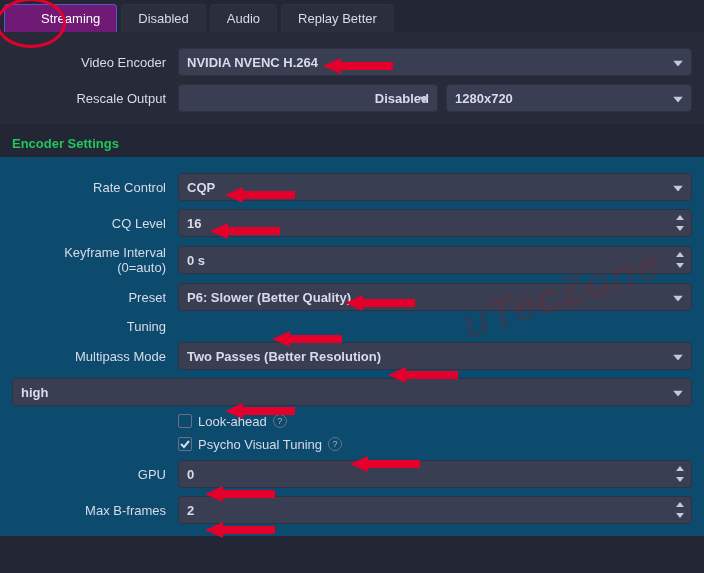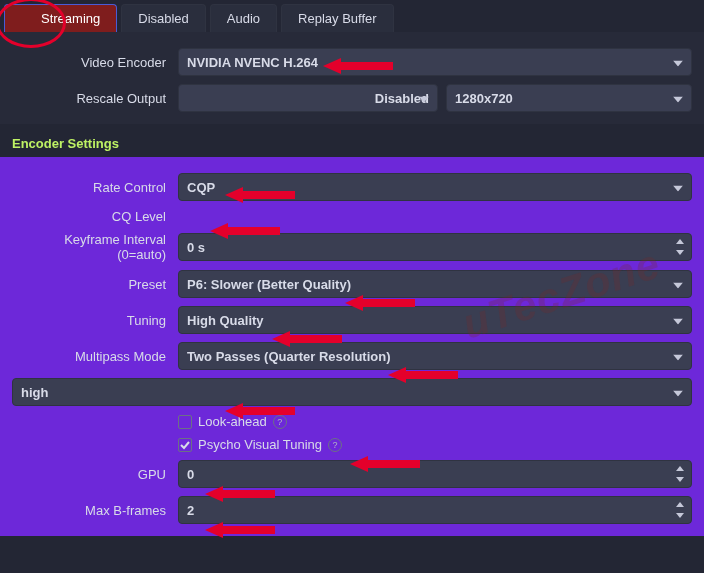--- a/index.html
+++ b/index.html
@@ -21,30 +21,30 @@
   }
   .tab {
     padding: 6px 16px;
     border: 1px solid #2f3341;
     border-bottom: none;
     border-radius: 4px 4px 0 0;
     background: #2a2e3d;
     cursor: pointer;
   }
   .tab.active {
-    background: #7f1d1d;
+    background: #701a75;
     border-color: #4a5bd6;
     color: #fff;
     padding-left: 36px;
   }
   .section {
     padding: 16px 12px 4px 12px;
     background: #272a39;
   }
-  .section.dark { background: #6d28d9; }
+  .section.dark { background: #0c4a6e; }
   .row {
     display: flex;
     align-items: center;
     gap: 8px;
     margin-bottom: 8px;
     position: relative;
   }
   .label {
     width: 158px;
     text-align: right;
@@ -77,27 +77,27 @@
     top: 2px;
     display: flex;
     flex-direction: column;
     line-height: 0;
   }
   .spinbtn { width: 14px; height: 11px; display: flex; align-items: center; justify-content: center; cursor: pointer; }
   .pair { flex: 1; display: flex; gap: 8px; }
   .pair .select:first-child { flex: 0 0 260px; justify-content: flex-end; }
   .heading {
     font-weight: 600;
-    color: #bef264;
+    color: #22c55e;
     padding: 12px 28px 6px 12px;
   }
   .checkrow {
     margin-left: 166px;
     display: flex;
-    align-items: flex-end;
+    align-items: flex-start;
     gap: 6px;
     margin-bottom: 8px;
     position: relative;
   }
   .chkbox {
     width: 14px; height: 14px;
     border: 1px solid #6c7086;
     border-radius: 2px;
     background: transparent;
     display: flex;
@@ -138,21 +138,21 @@
     font-style: italic;
   }
 </style>
 </head>
 <body>
 
 <div class="tabs">
   <div class="tab active">Streaming</div>
   <div class="tab">Disabled</div>
   <div class="tab">Audio</div>
-  <div class="tab">Replay Buffer</div>
+  <div class="tab">Replay Better</div>
 </div>
 
 <div class="section">
   <div class="row">
     <div class="label">Video Encoder</div>
     <div class="select">
       <span>NVIDIA NVENC H.264</span>
       <span class="caret">
         <svg class="caret-svg" width="10" height="6">
             <path d="M0 0 L10 0 L5 6 Z"></path>
@@ -192,20 +192,35 @@
     <div class="select">
       <span>CQP</span>
       <span class="caret"><svg class="caret-svg" width="10" height="6">
             <path d="M0 0 L10 0 L5 6 Z"></path>
           </svg></span>
     </div>
   </div>
 
   <div class="row">
     <div class="label">CQ Level</div>
+    <div class="numinput">
+      <span>16</span>
+      <div class="spinners">
+        <div class="spinbtn">
+            <svg class="chev-svg" width="8" height="5">
+              <path d="M0 5 L8 5 L4 0 Z"></path>
+            </svg>
+          </div>
+        <div class="spinbtn">
+            <svg class="chev-svg" width="8" height="5">
+              <path d="M0 0 L8 0 L4 5 Z"></path>
+            </svg>
+          </div>
+      </div>
+    </div>
   </div>
 
   <div class="row">
     <div class="label">Keyframe Interval (0=auto)</div>
     <div class="numinput">
       <span>0 s</span>
       <div class="spinners">
         <div class="spinbtn">
             <svg class="chev-svg" width="8" height="5">
               <path d="M0 5 L8 5 L4 0 Z"></path>
@@ -225,32 +240,26 @@
     <div class="select">
       <span>P6: Slower (Better Quality)</span>
       <span class="caret"><svg class="caret-svg" width="10" height="6">
             <path d="M0 0 L10 0 L5 6 Z"></path>
           </svg></span>
     </div>
   </div>
 
   <div class="row">
     <div class="label">Tuning</div>
-    <div class="select">
-      <span>High Quality</span>
-      <span class="caret"><svg class="caret-svg" width="10" height="6">
-            <path d="M0 0 L10 0 L5 6 Z"></path>
-          </svg></span>
-    </div>
   </div>
 
   <div class="row">
     <div class="label">Multipass Mode</div>
     <div class="select">
-      <span>Two Passes (Quarter Resolution)</span>
+      <span>Two Passes (Better Resolution)</span>
       <span class="caret"><svg class="caret-svg" width="10" height="6">
             <path d="M0 0 L10 0 L5 6 Z"></path>
           </svg></span>
     </div>
   </div>
 
   <div class="row">
     <div class="select">
       <span>high</span>
       <span class="caret"><svg class="caret-svg" width="10" height="6">

